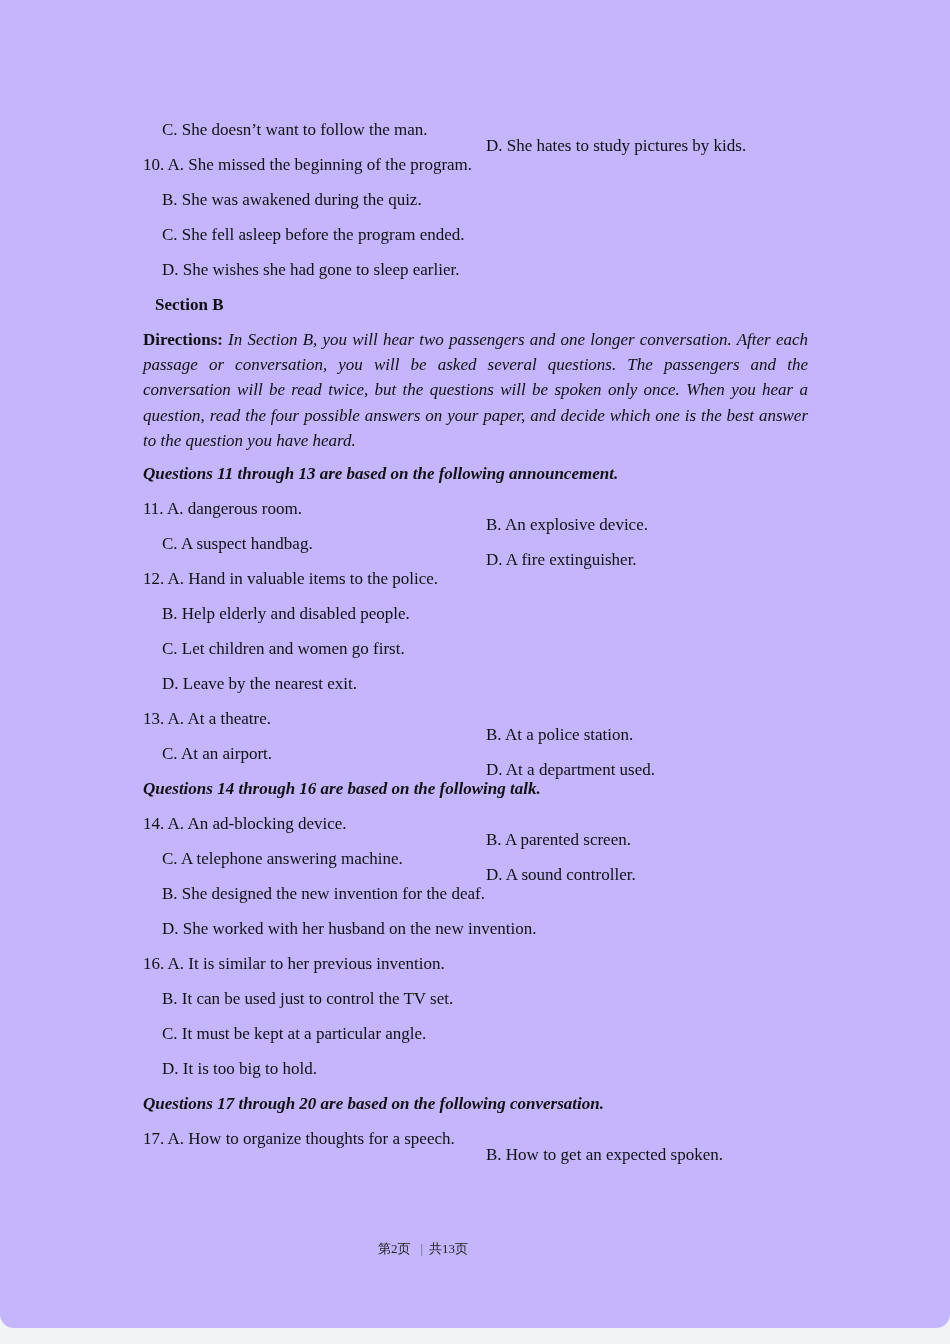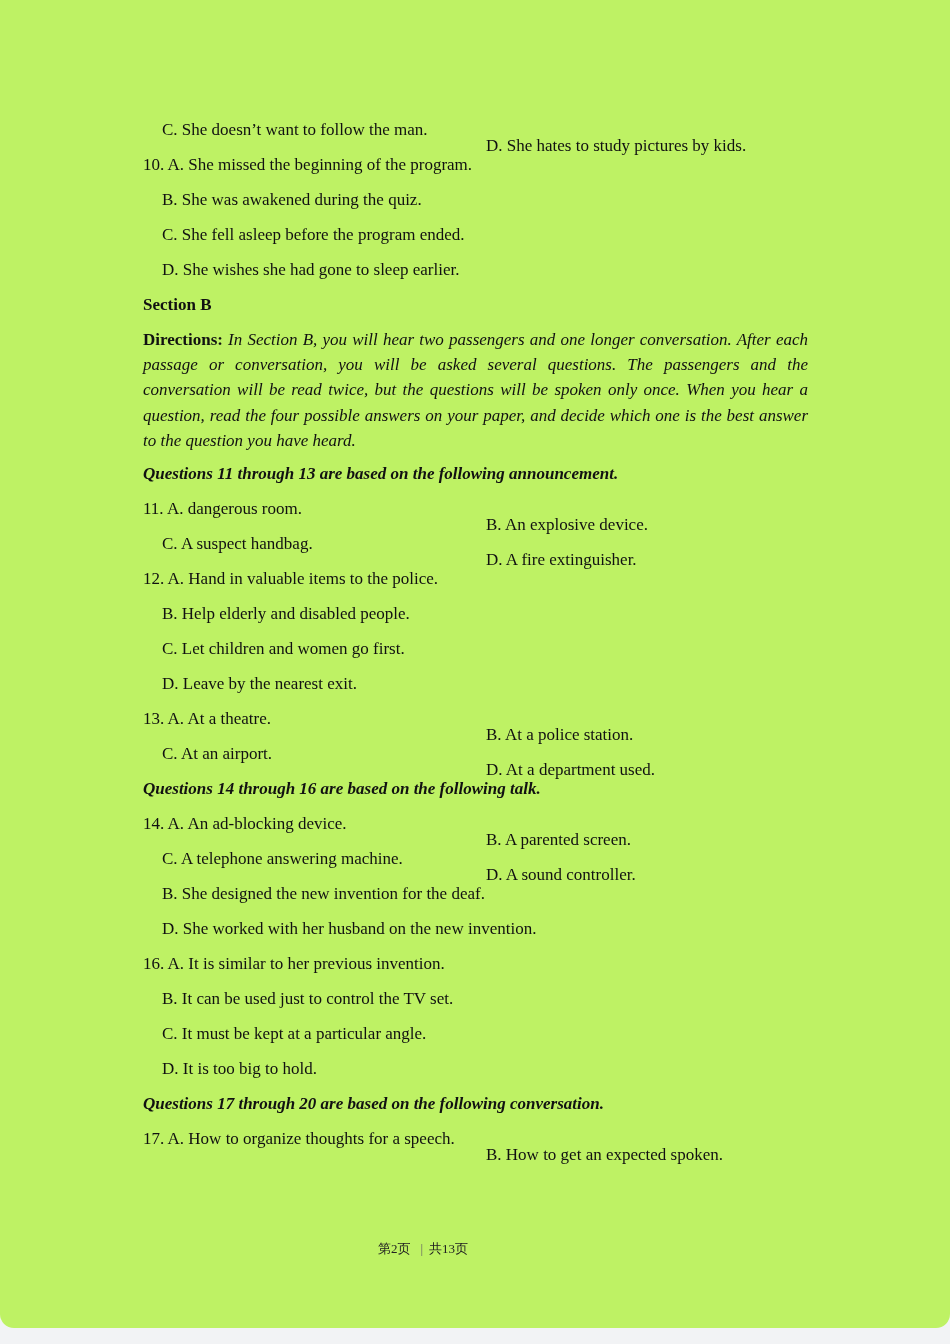--- a/index.html
+++ b/index.html
@@ -5,41 +5,41 @@
   * { margin: 0; padding: 0; box-sizing: border-box; }
   html, body { width: 950px; height: 1344px; }
   body {
     background: #f2f3f5;
     font-family: "Liberation Serif", serif;
   }
   .page {
     position: relative;
     width: 950px;
     height: 1328px;
-    background: #bef264;
+    background: #c4b5fd;
     overflow: hidden;
     border-radius: 0 0 14px 14px;
   }
   .content {
     position: absolute;
     left: 143px;
     top: 112px;
     width: 665px;
     font-size: 17px;
     color: #111111;
   }
   .row {
     position: relative;
     height: 35px;
     line-height: 35px;
     white-space: nowrap;
   }
   .indent { display: inline-block; padding-left: 19px; }
   .col2 { position: absolute; left: 343px; top: 16px; }
-  .section-title { font-weight: bold; }
+  .section-title { font-weight: bold; margin-left: 12px; }
   .qheader {
     height: 35px;
     line-height: 35px;
     font-weight: bold;
     font-style: italic;
   }
   .directions {
     line-height: 25.2px;
     text-align: justify;
     font-style: italic;

